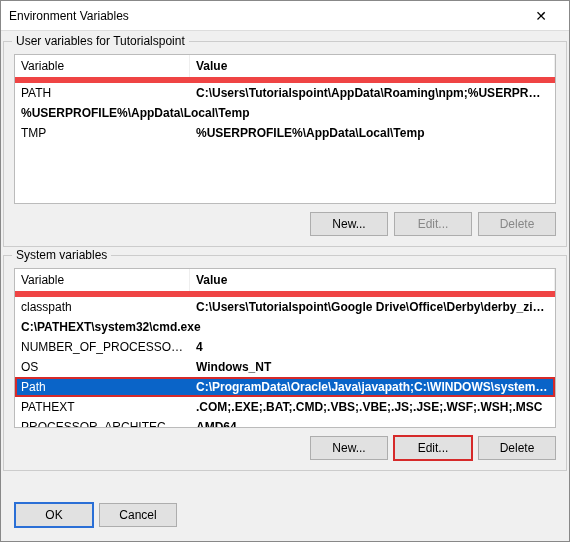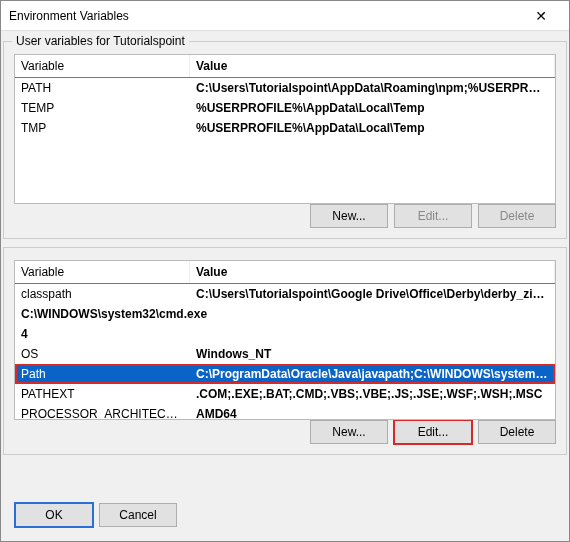--- a/index.html
+++ b/index.html
@@ -5,30 +5,30 @@
 * { box-sizing: border-box; margin: 0; padding: 0; }
 body { font-family: "Segoe UI", Tahoma, sans-serif; font-size: 12px; background: #fff; width: 570px; height: 542px; overflow: hidden; }
 .window { width: 570px; height: 542px; border: 1px solid #888; display: flex; flex-direction: column; background: #f0f0f0; }
 .titlebar { height: 30px; background: #fff; display: flex; align-items: center; padding: 0 8px; border-bottom: 1px solid #ddd; }
 .titlebar .title { flex: 1; font-size: 12px; }
 .titlebar .close { width: 40px; height: 28px; display: flex; align-items: center; justify-content: center; font-size: 14px; cursor: pointer; }
 .content { flex: 1; padding: 10px 2px; display: flex; flex-direction: column; gap: 8px; }
 .groupbox { border: 1px solid #ccc; padding: 12px 10px 10px; position: relative; background: #f0f0f0; }
 .groupbox .gb-title { position: absolute; top: -8px; left: 8px; background: #f0f0f0; padding: 0 4px; font-size: 12px; }
 .list { background: #fff; border: 1px solid #bbb; height: 150px; overflow-y: auto; position: relative; }
-.list-header { display: flex; border-bottom: 1px solid #ef4444; background: #fff; font-size: 12px; position: sticky; top: 0; }
+.list-header { display: flex; border-bottom: 6px solid #ef4444; background: #fff; font-size: 12px; position: sticky; top: 0; }
 .list-header .col { padding: 4px 6px; border-right: 1px solid #eee; }
 .col-var { width: 175px; flex-shrink: 0; }
 .col-val { flex: 1; font-weight: bold; }
 .row { display: flex; font-size: 12px; cursor: default; }
 .row .cell { padding: 3px 6px; white-space: nowrap; overflow: hidden; text-overflow: ellipsis; }
 .row .cell.col-var { width: 175px; flex-shrink: 0; }
 .row .cell.col-val { flex: 1; }
 .row.selected { background: #0a64c8; color: #fff; }
-.btn-row { display: flex; justify-content: flex-end; gap: 6px; }
+.btn-row { display: flex; justify-content: flex-end; gap: 6px; margin-top: 8px; }
 .btn { min-width: 78px; height: 24px; background: #e1e1e1; border: 1px solid #adadad; font-size: 12px; cursor: pointer; }
 .btn:disabled { color: #888; cursor: default; }
 .btn.hl-blue { outline: 2px solid #2a6fd6; outline-offset: -1px; }
 .btn.hl-red { outline: 2px solid #d62a2a; outline-offset: -1px; }
 .footer { display: flex; justify-content: flex-start; gap: 6px; padding: 10px 14px 14px; }
 .sys-list { height: 160px; }
 .row.selected.hl-outline { outline: 2px solid #d62a2a; outline-offset: -2px; }
 </style>
 </head>
 <body>
@@ -49,51 +49,52 @@
         <div class="list-header">
           <div class="col col-var">Variable</div>
           <div class="col col-val">Value</div>
         </div>
         <div id="user-rows">
             <div class="row">
               <div class="cell col-var">PATH</div>
               <div class="cell col-val">C:\Users\Tutorialspoint\AppData\Roaming\npm;%USERPROFILE%\...</div>
             </div>
             <div class="row">
-              <div class="cell col-var">TEMP</div>
               <div class="cell col-val">%USERPROFILE%\AppData\Local\Temp</div>
             </div>
             <div class="row">
               <div class="cell col-var">TMP</div>
               <div class="cell col-val">%USERPROFILE%\AppData\Local\Temp</div>
             </div>
           </div>
       </div>
       <div class="btn-row">
         <button class="btn">New...</button>
         <button class="btn" disabled="">Edit...</button>
         <button class="btn" disabled="">Delete</button>
       </div>
     </div>
 
     <div class="groupbox">
+      <div class="gb-title">System variables</div>
       <div class="list sys-list">
         <div class="list-header">
           <div class="col col-var">Variable</div>
           <div class="col col-val">Value</div>
         </div>
         <div id="sys-rows">
             <div class="row">
               <div class="cell col-var">classpath</div>
               <div class="cell col-val">C:\Users\Tutorialspoint\Google Drive\Office\Derby\derby_zip\New ...</div>
             </div>
             <div class="row">
-              <div class="cell col-val">C:\WINDOWS\system32\cmd.exe</div>
+              <div class="cell col-val">C:\PATHEXT\system32\cmd.exe</div>
             </div>
             <div class="row">
+              <div class="cell col-var">NUMBER_OF_PROCESSORS</div>
               <div class="cell col-val">4</div>
             </div>
             <div class="row">
               <div class="cell col-var">OS</div>
               <div class="cell col-val">Windows_NT</div>
             </div>
             <div class="row selected hl-outline">
               <div class="cell col-var">Path</div>
               <div class="cell col-val">C:\ProgramData\Oracle\Java\javapath;C:\WINDOWS\system32;C:\...</div>
             </div>

